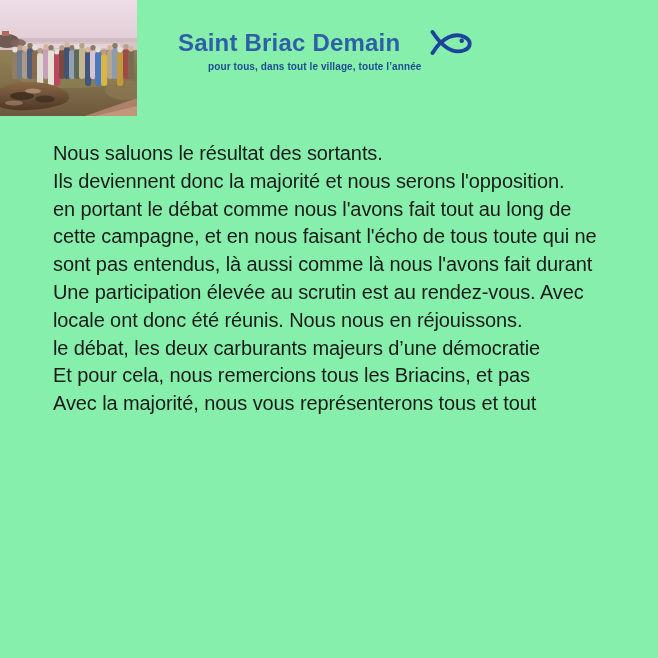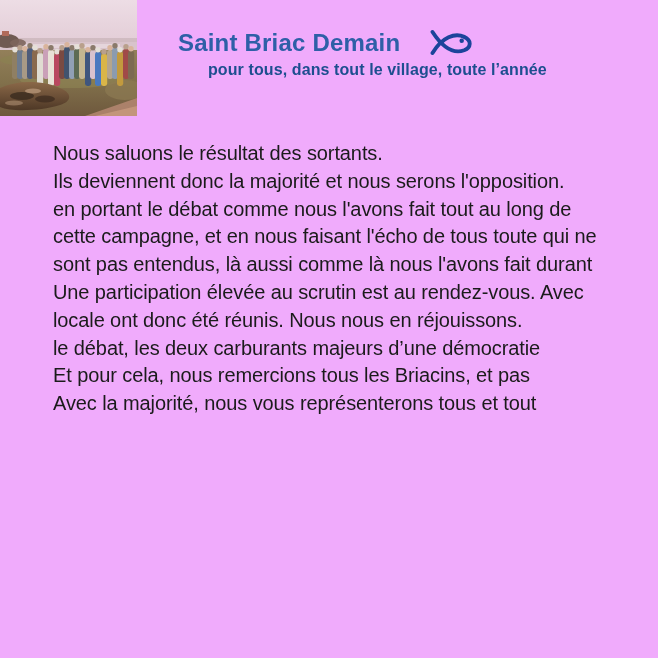--- a/index.html
+++ b/index.html
@@ -1,40 +1,40 @@
 <!DOCTYPE html>
 <html><head>
 <meta charset="utf-8">
 <style>
   html,body { margin:0; padding:0; background:#ffffff; }
   .page {
     position:relative;
     width:658px; height:658px;
-    background:#f0abfc;
+    background:#86efac;
     font-family:"Liberation Sans", sans-serif;
     overflow:hidden;
   }
   .photo {
     position:absolute; left:0; top:0;
     width:137px; height:116px;
     display:block;
   }
   .brand-title {
     position:absolute; left:178px; top:29px;
     font-size:24px; font-weight:700;
     letter-spacing:0.2px;
     white-space:nowrap;
   }
   .fish {
     position:absolute; left:429px; top:28px;
     width:45px; height:29px;
   }
   .brand-subtitle {
     position:absolute; left:208px; top:61px;
-    font-size:16px; font-weight:700;
+    font-size:10px; font-weight:700;
     letter-spacing:0.1px;
     white-space:nowrap;
   }
   .body-text {
     position:absolute; left:33px; top:140px;
     width:608px;
     color:#1b1b1b;
     font-size:20px;
     line-height:27.8px;
     letter-spacing:-0.1px;

